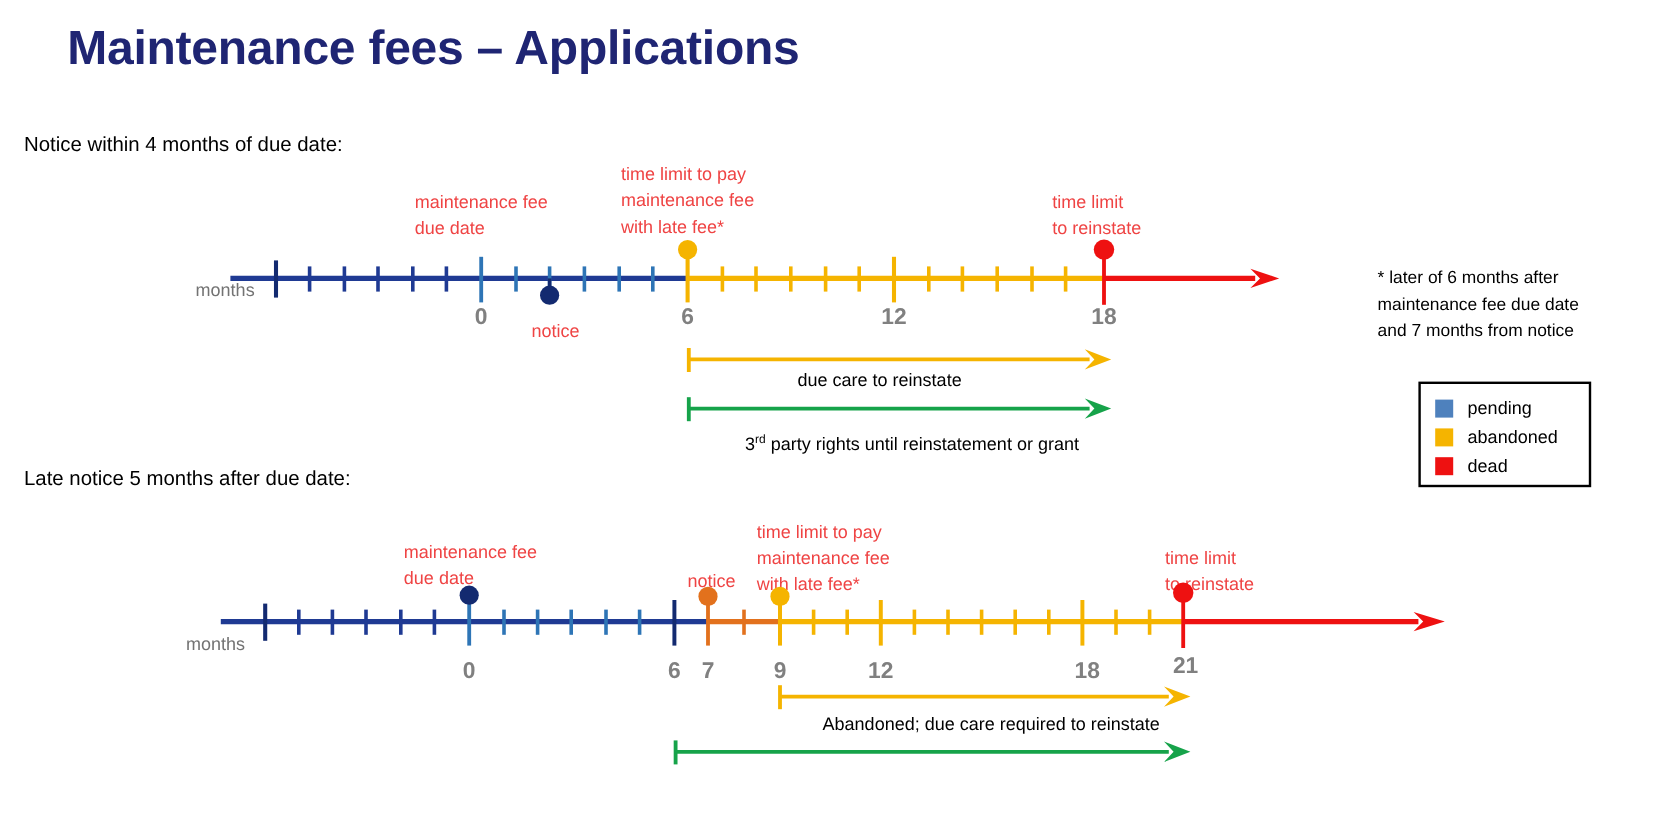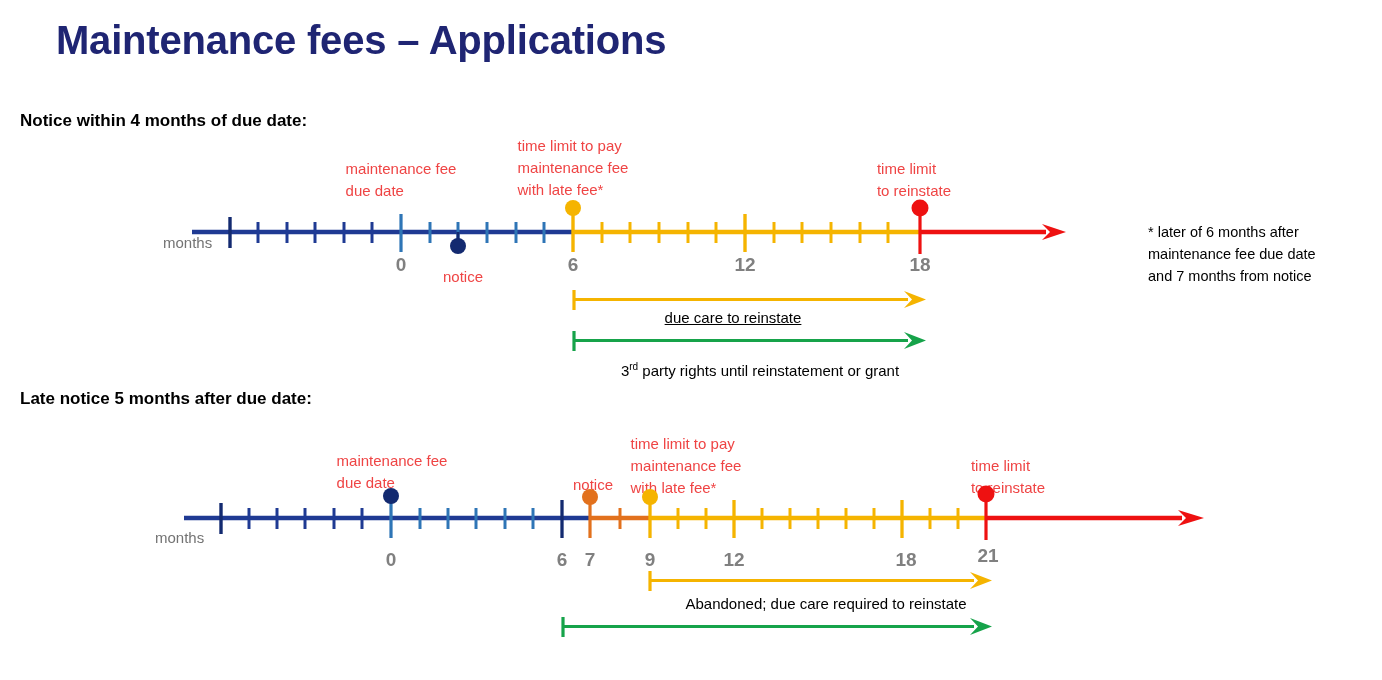--- a/index.html
+++ b/index.html
@@ -10,21 +10,21 @@
   }
   .stage{position:absolute;left:0;top:0;width:1342px;height:680px;}
   .abs{position:absolute;}
 
   #title{
     left:56px;top:18px;
     font-size:40px;font-weight:bold;color:#1F2573;
     letter-spacing:-0.2px;white-space:nowrap;
   }
   .section-head{
-    font-size:17px;font-weight:bold;color:#000000;white-space:nowrap;
+    font-size:17px;font-weight:normal;color:#000000;white-space:nowrap;
   }
   #head1{left:20px;top:111px;}
   #head2{left:20px;top:389px;}
 
   .axis-name{
     font-size:15px;color:#737373;white-space:nowrap;
   }
   .callout{
     font-size:15px;color:#ef4444;line-height:1.45;
     white-space:nowrap;
@@ -146,32 +146,46 @@
 
     <line x1="14" y1="5" x2="14" y2="25" stroke="#F5B400" stroke-width="3.2"></line>
     <line x1="14" y1="14.5" x2="348" y2="14.5" stroke="#F5B400" stroke-width="3.2"></line>
     <polygon points="344,6 366,14.5 344,23 352,14.5" fill="#F5B400"></polygon>
 
     <line x1="14" y1="46" x2="14" y2="66" stroke="#16A34A" stroke-width="3.2"></line>
     <line x1="14" y1="55.5" x2="348" y2="55.5" stroke="#16A34A" stroke-width="3.2"></line>
     <polygon points="344,47 366,55.5 344,64 352,55.5" fill="#16A34A"></polygon>
   </svg>
 
-  <div class="abs arrow-label" style="left:733px;top:309px;transform:translateX(-50%);text-decoration:underline;">due care to reinstate</div>
+  <div class="abs arrow-label" style="left:733px;top:309px;transform:translateX(-50%);">due care to reinstate</div>
 
   <div class="abs arrow-label" style="left:760px;top:361px;transform:translateX(-50%);">
     <span>3<sup>rd</sup> party rights until reinstatement or grant</span>
   </div>
 
   <div class="abs footnote" style="left:1148px;top:194px;">
     <div>* later of 6 months after</div>
     <div>maintenance fee due date</div>
     <div>and 7 months from notice</div>
   </div>
 
+  <div class="abs" id="legend">
+    <div class="legend-row" style="margin-top:8px;">
+      <span class="legend-sw" style="background:#4E81BD;"></span>
+      <span class="legend-tx">pending</span>
+    </div>
+    <div class="legend-row">
+      <span class="legend-sw" style="background:#F5B400;"></span>
+      <span class="legend-tx">abandoned</span>
+    </div>
+    <div class="legend-row">
+      <span class="legend-sw" style="background:#EE1111;"></span>
+      <span class="legend-tx">dead</span>
+    </div>
+  </div>
 
   <div class="abs section-head" id="head2">Late notice 5 months after due date:</div>
 
   <div class="abs callout" style="left:392px;top:450px;transform:translateX(-50%);">
     <div>maintenance fee</div>
     <div>due date</div>
   </div>
 
   <div class="abs callout" style="left:686px;top:433px;transform:translateX(-50%);">
     <div>time limit to pay</div>

